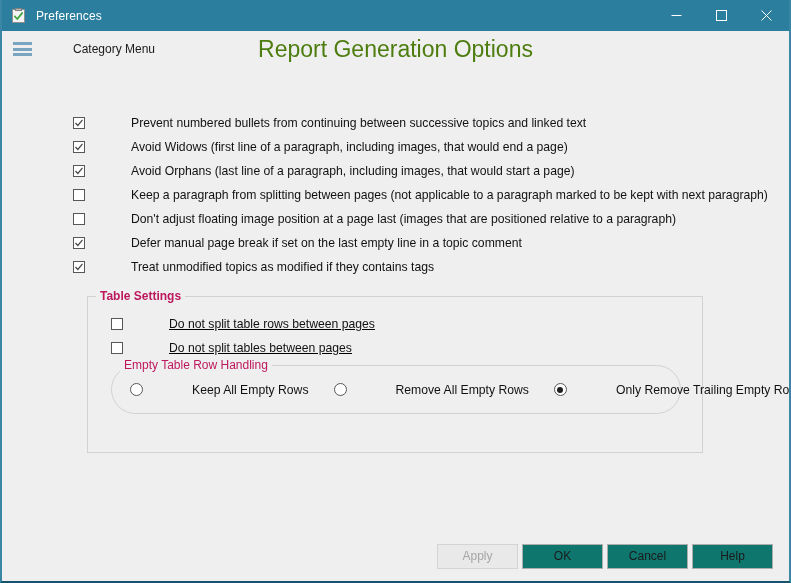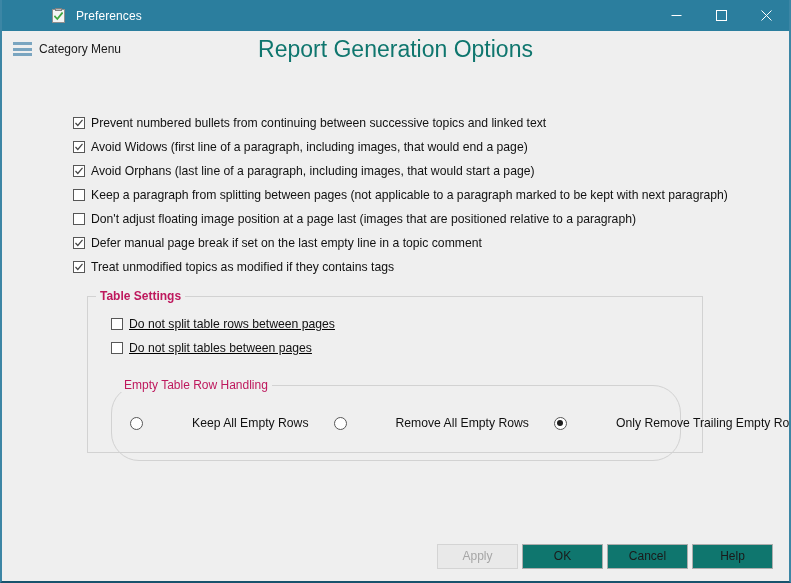--- a/index.html
+++ b/index.html
@@ -25,21 +25,20 @@
   }
 
   
   #titlebar {
     height: 31px;
     background: #2b7e9e;
     display: flex;
     align-items: center;
     position: relative;
     box-sizing: border-box;
-    padding-left: 40px;
   }
   #title-icon {
     width: 16px;
     height: 16px;
     margin-left: 9px;
     margin-right: 9px;
     position: relative;
     flex: none;
   }
   #title-icon .clip-body {
@@ -90,20 +89,21 @@
     position: relative;
     height: 41px;
   }
   #category-menu {
     position: absolute;
     left: 11px;
     top: 11px;
     display: flex;
     align-items: flex-end;
     cursor: default;
+    gap: 34px;
   }
   #hamburger-icon {
     width: 19px;
     height: 14px;
     margin-right: 7px;
     display: flex;
     flex-direction: column;
     justify-content: space-between;
     flex: none;
   }
@@ -117,21 +117,21 @@
     font-size: 12px;
     color: #1a1a1a;
   }
   #page-title {
     position: absolute;
     left: 0;
     right: 0;
     top: 38px;
     text-align: center;
     font-size: 23px;
-    color: #0f766e;
+    color: #4d7c0f;
     line-height: 1;
   }
 
   
   #options-list {
     margin-top: 41px;
     padding-left: 71px;
   }
   .opt-row {
     display: flex;
@@ -149,20 +149,21 @@
     margin-right: 6px;
     flex: none;
     position: relative;
   }
   .cb svg { position: absolute; left: 0; top: 0; display: block; }
   .opt-label {
     font-size: 12.2px;
     color: #111111;
     line-height: 20px;
     white-space: nowrap;
+    margin-left: 40px;
   }
 
   
   .groupbox {
     position: relative;
     border: 1px solid #d2d2d2;
     box-sizing: border-box;
   }
   .groupbox > .gb-title {
     position: absolute;
@@ -182,23 +183,23 @@
     width: 616px;
     height: 157px;
   }
   #table-settings-inner-rows {
     padding-top: 17px;
     padding-left: 23px;
     text-decoration: underline;
   }
   #empty-row-group {
     margin-left: 23px;
-    margin-top: 23px;
+    margin-top: 3px;
     width: 570px;
-    height: 76px;
+    height: 49px;
     border-radius: 28px;
   }
   #radio-row {
     display: flex;
     align-items: center;
     height: 100%;
     padding-left: 18px;
   }
   .radio-item {
     display: flex;

